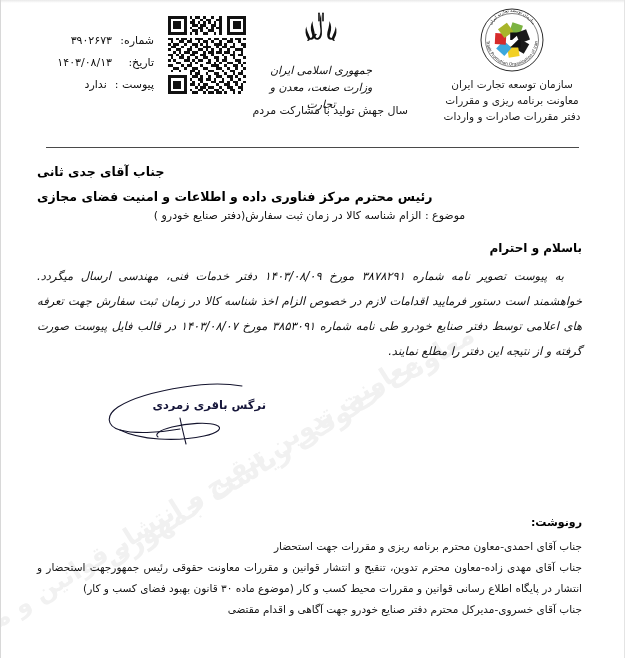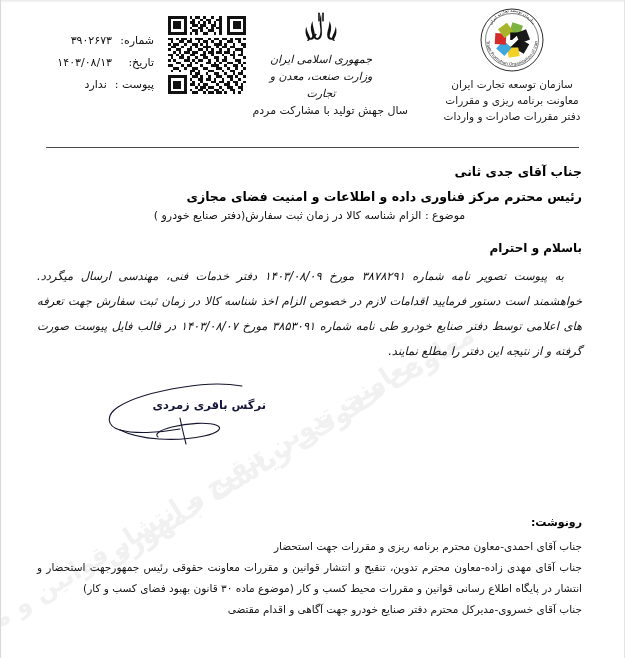--- a/index.html
+++ b/index.html
@@ -80,21 +80,21 @@
   
   .ministry-block {
     position: absolute;
     top: 12px;
     right: 238px;
     width: 130px;
     text-align: center;
   }
   .emblem { display: block; margin: 0 auto; }
   .ministry-lines {
-    margin-top: 3px;
+    margin-top: 14px;
     font-size: 11px;
     line-height: 17px;
     color: #111;
     font-family: "DejaVu Serif", "Liberation Serif", serif;
     font-style: italic;
   }
 
   
   .qr-wrap {
     position: absolute;
@@ -147,21 +147,21 @@
   .content {
     position: absolute;
     top: 155px;
     right: 0;
     left: 0;
     padding: 0 42px 0 36px;
     z-index: 2;
     box-sizing: border-box;
   }
   .addressee {
-    text-align: right;
+    text-align: left;
     font-size: 12.5px;
     font-weight: bold;
     line-height: 25px;
     color: #000;
     margin-top: 4px;
   }
   .addressee .line2 { font-size: 12.5px; }
 
   .subject {
     text-align: center;

